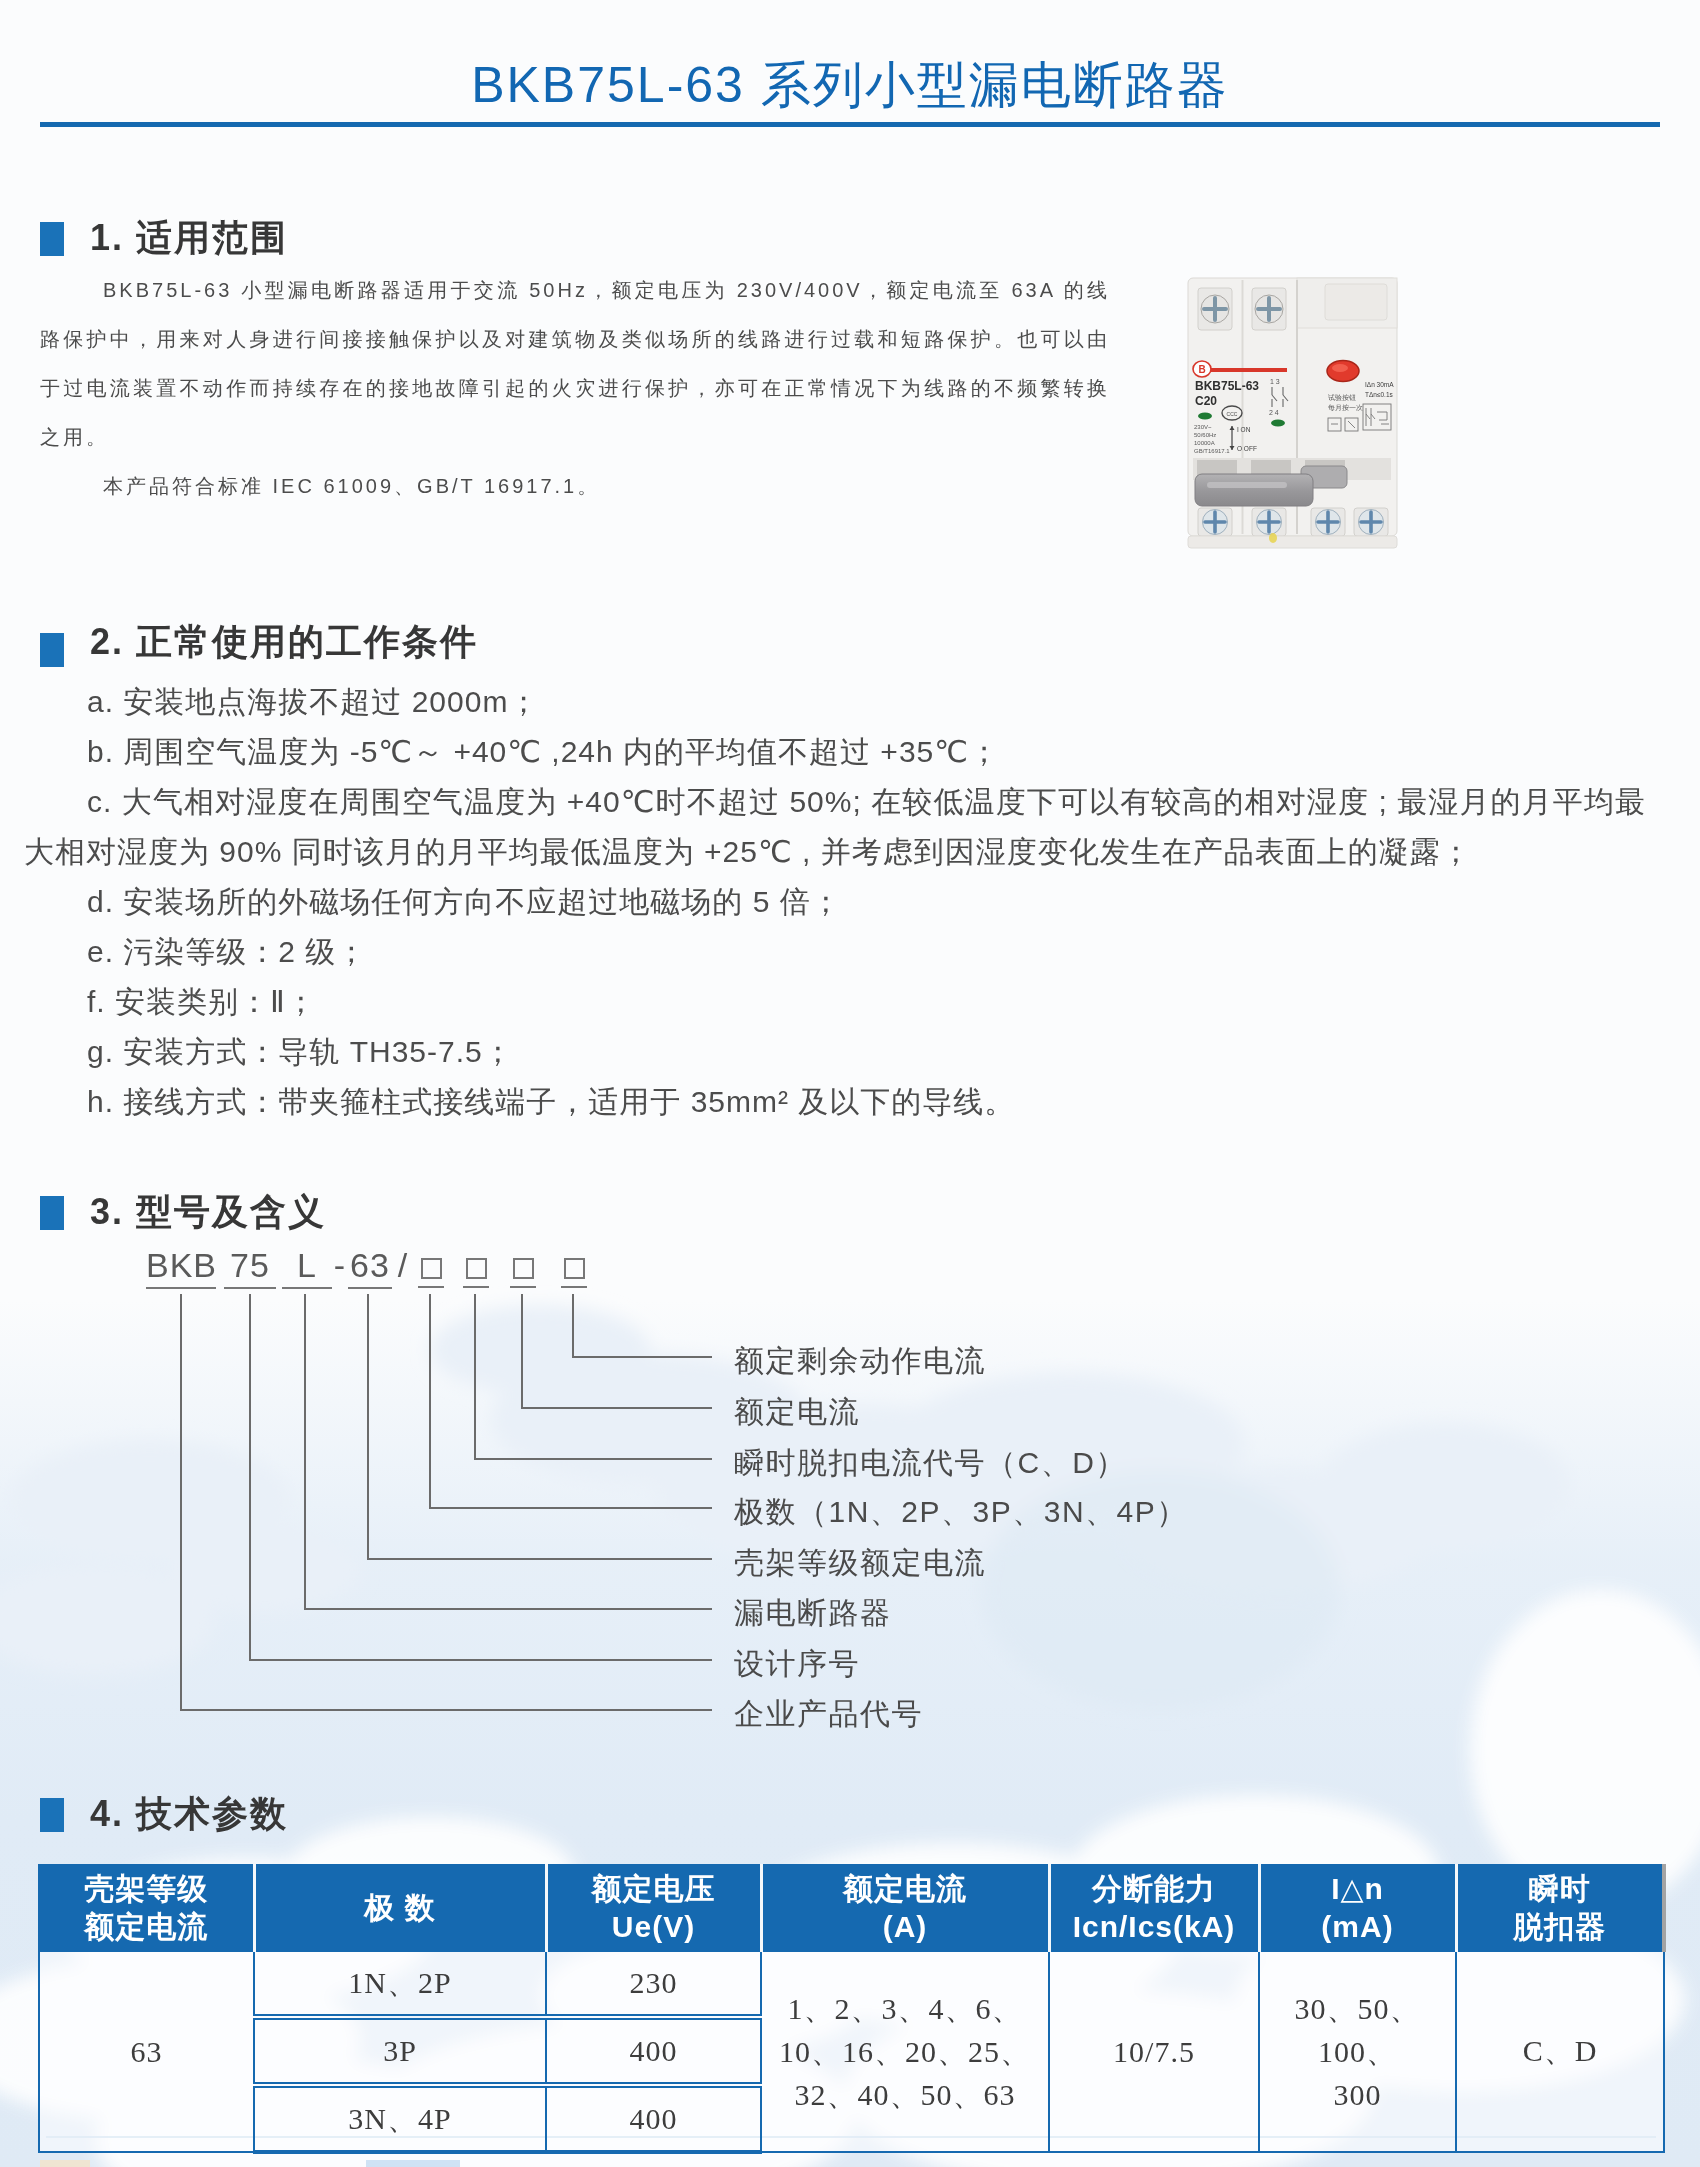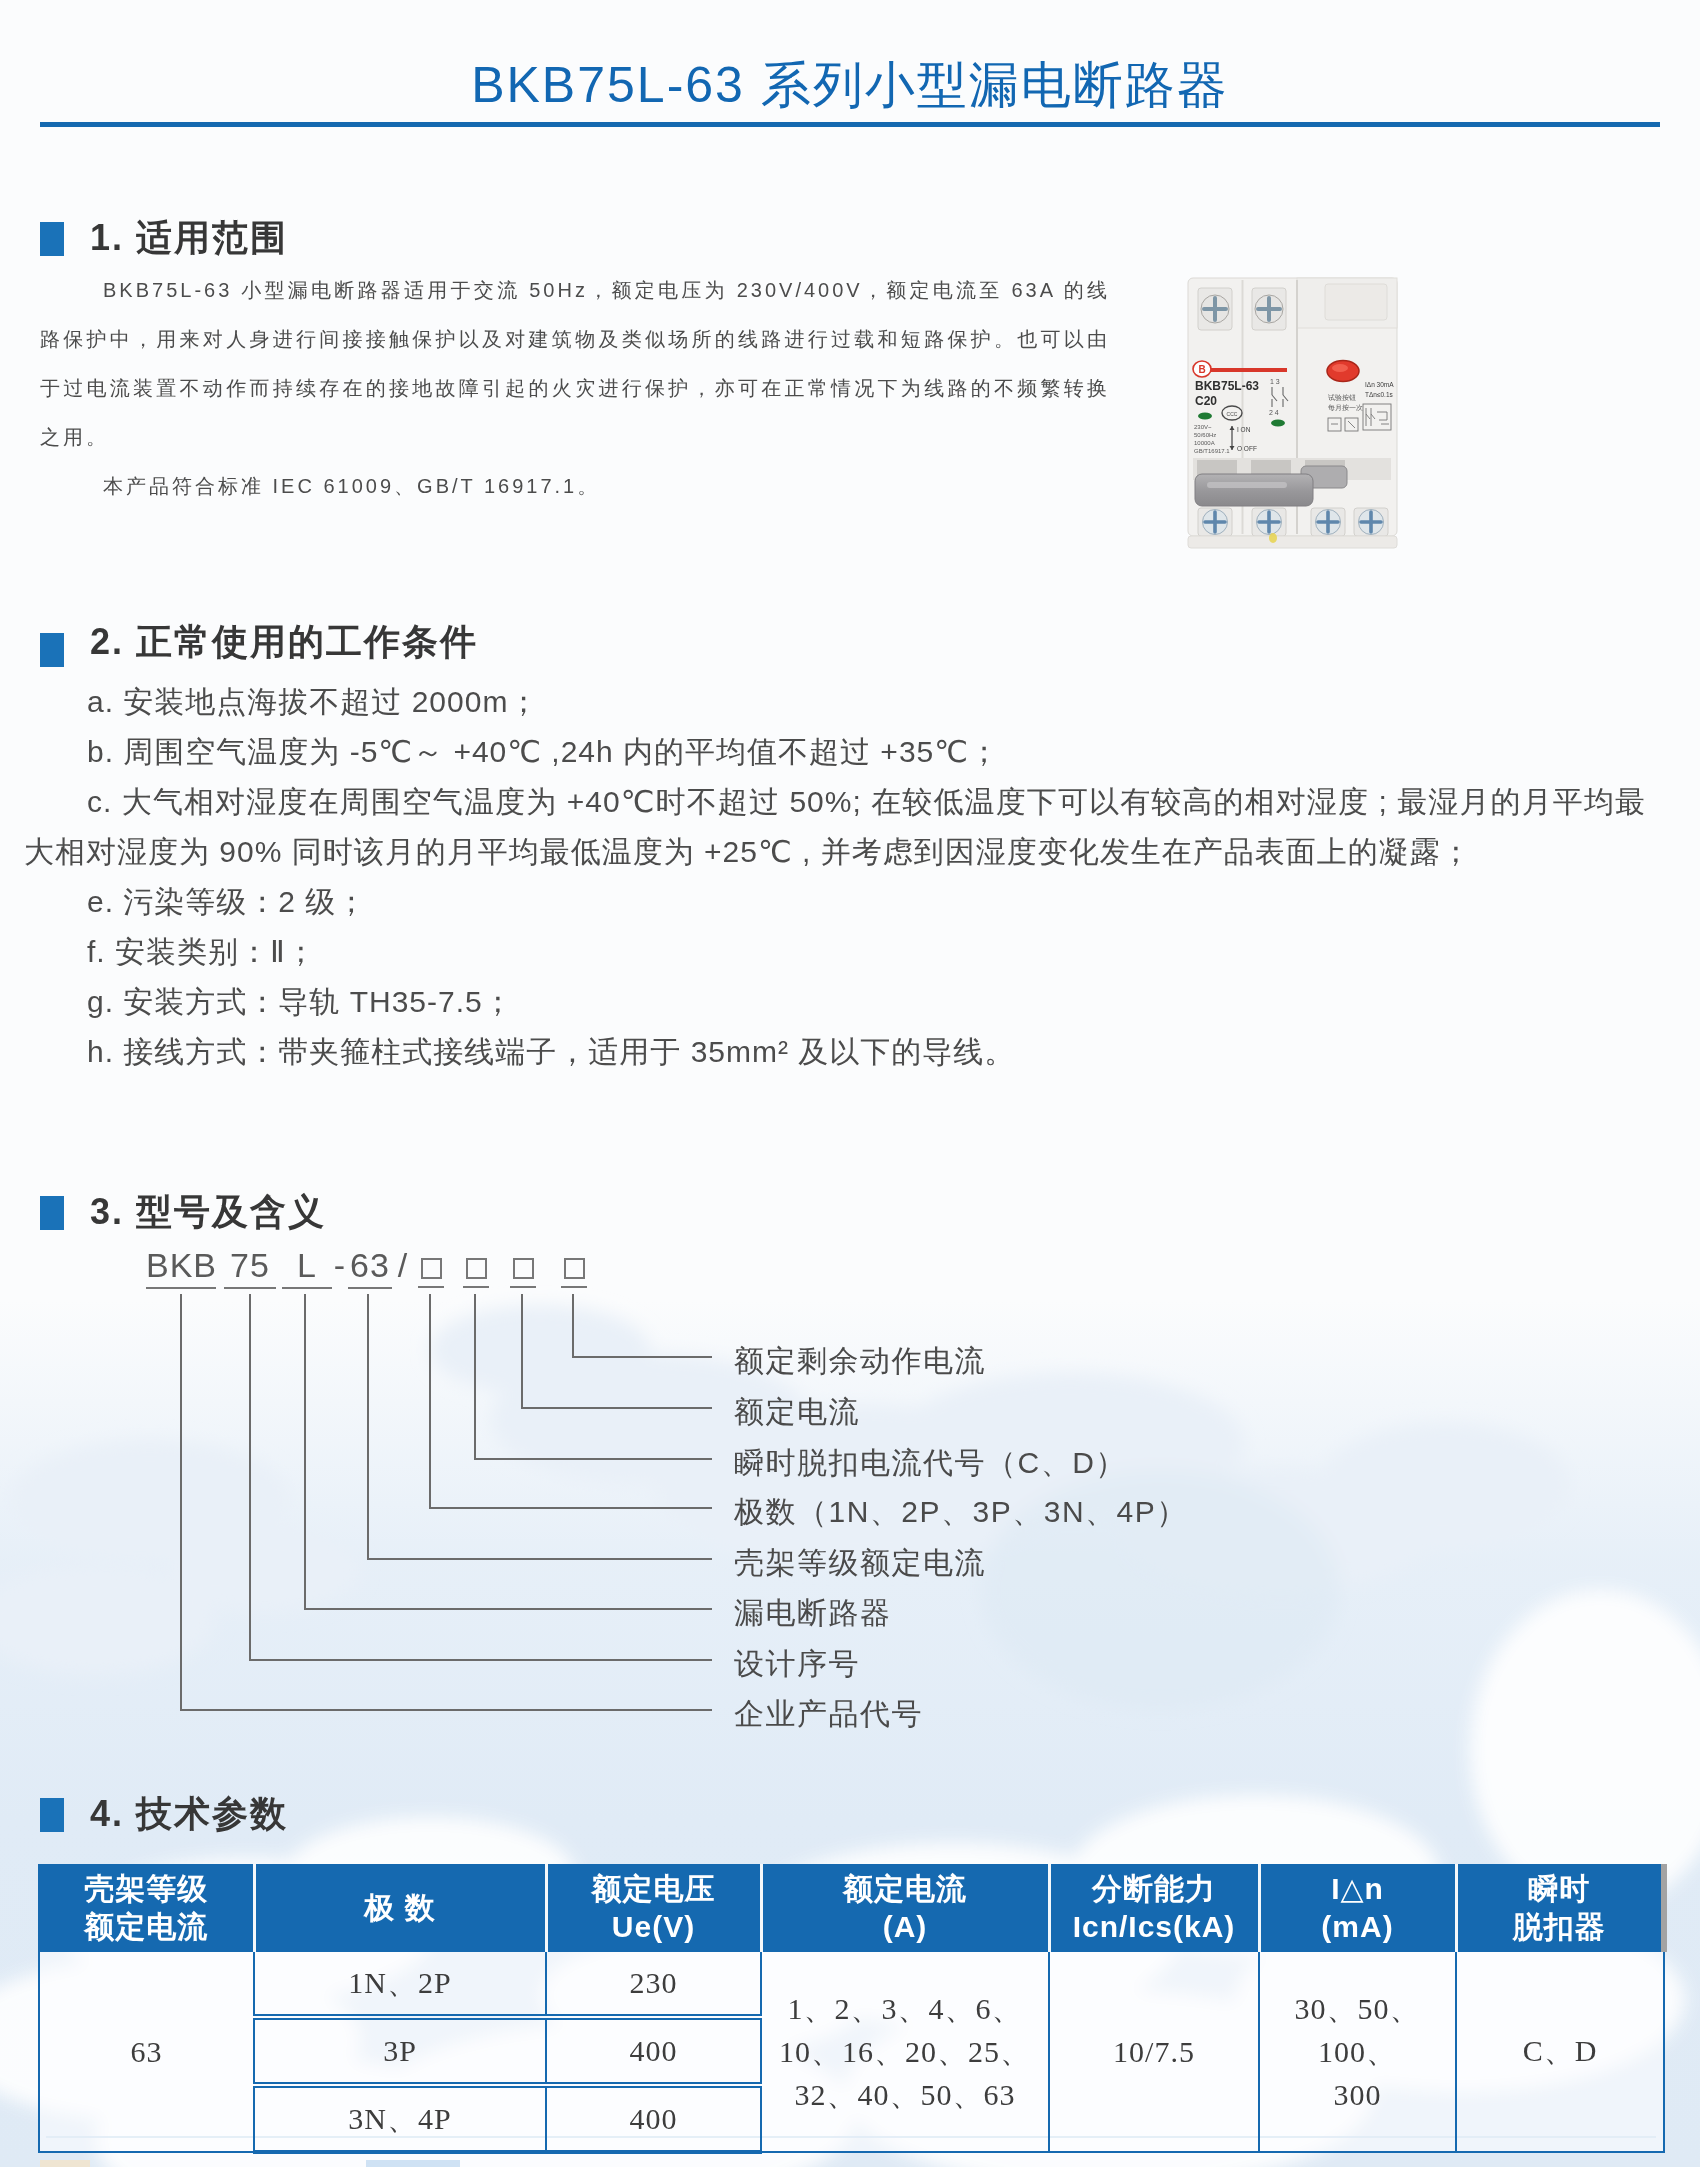--- a/index.html
+++ b/index.html
@@ -50,21 +50,21 @@
     position:absolute;left:38px;top:1864px;width:1625px;z-index:2;
     border-collapse:collapse;table-layout:fixed;
   }
   #spec-table th{
     background:#1569b0;color:#ffffff;font-size:30px;font-weight:bold;
     height:82px;line-height:38px;letter-spacing:1px;
     border-bottom:2px solid #1569b0;border-top:2px solid #1569b0;
   }
   #spec-table th + th{border-left:3px solid #f4f8fb;}
   #spec-table th:first-child{border-left:2px solid #1569b0;}
-  #spec-table th:last-child{border-right:6px solid #a3a3a3;}
+  #spec-table th:last-child{border-right:4px solid #a3a3a3;}
   #spec-table td{
     border:2px solid #1569b0;text-align:center;vertical-align:middle;
     font-family:"Liberation Serif","DejaVu Serif",serif;
     font-size:30px;color:#3d3d3d;background:rgba(253,254,255,0.55);
     height:60px;letter-spacing:1px;
   }
   #spec-table tr.dblrow td.dbl{border-bottom:6px double #1569b0;}
   #spec-table tr:last-child td{border-bottom:4px solid #1569b0;}
   #spec-table .ml{line-height:43px;}
   .table-shadow{position:absolute;left:46px;top:2136px;width:1610px;height:2px;background:#bcd4ea;opacity:.8;z-index:1;}
@@ -224,20 +224,21 @@
 
   <div class="sec-head" style="top:618px;align-items:flex-end;">
     <div class="sec-square"></div>
     <div class="sec-title">2. 正常使用的工作条件</div>
   </div>
 
   <div class="cond-list">
     <div class="cond-item">a. 安装地点海拔不超过 2000m；</div>
     <div class="cond-item">b. 周围空气温度为 -5℃～ +40℃ ,24h 内的平均值不超过 +35℃；</div>
     <div class="cond-item wrap">c. 大气相对湿度在周围空气温度为 +40℃时不超过 50%; 在较低温度下可以有较高的相对湿度 ; 最湿月的月平均最大相对湿度为 90% 同时该月的月平均最低温度为 +25℃ , 并考虑到因湿度变化发生在产品表面上的凝露；</div>
+    <div class="cond-item">d. 安装场所的外磁场任何方向不应超过地磁场的 5 倍；</div>
     <div class="cond-item">e. 污染等级：2 级；</div>
     <div class="cond-item">f. 安装类别：Ⅱ；</div>
     <div class="cond-item">g. 安装方式：导轨 TH35-7.5；</div>
     <div class="cond-item">h. 接线方式：带夹箍柱式接线端子，适用于 35mm² 及以下的导线。</div>
   </div>
 
   <div class="sec-head" style="top:1188px;">
     <div class="sec-square"></div>
     <div class="sec-title">3. 型号及含义</div>
   </div>

